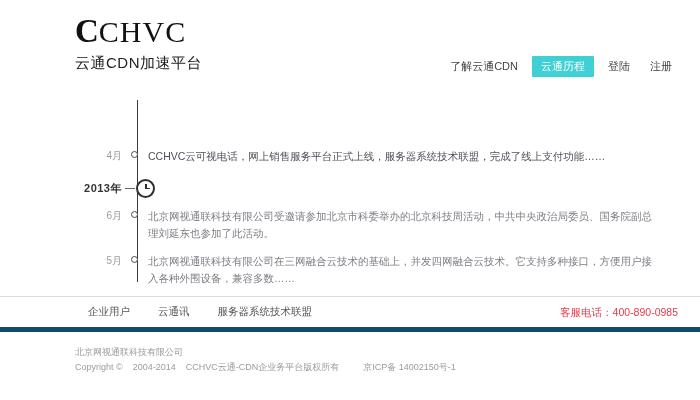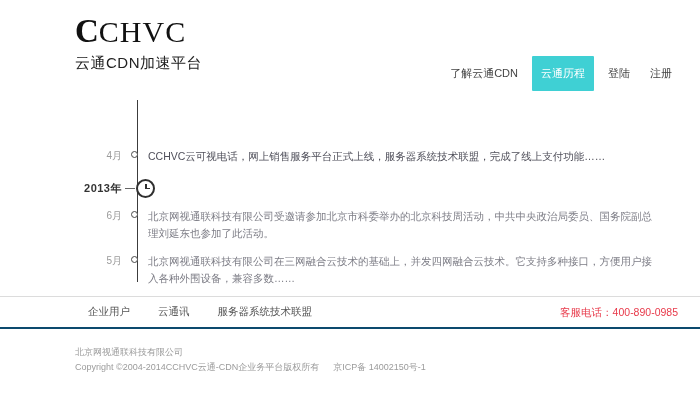--- a/index.html
+++ b/index.html
@@ -65,21 +65,21 @@
   }
   .nav-item {
     padding: 3px 6px;
     white-space: nowrap;
     color: #444;
     text-decoration: none;
   }
   .nav-item.active {
     background: #3fd0d4;
     color: #ffffff;
-    padding: 10px 9px;
+    padding: 3px 9px;
     border-radius: 1px;
     text-align: right;
   }
 
   
   .content {
     position: relative;
     height: 200px;
   }
   .timeline {
@@ -190,21 +190,21 @@
   }
 
   
   .footer-links {
     position: absolute;
     left: 0;
     top: 296px;
     width: 700px;
     height: 30px;
     border-top: 1px solid #dcdcdc;
-    border-bottom: 2px solid #0c4a6e;
+    border-bottom: 5px solid #0c4a6e;
     display: flex;
     align-items: center;
   }
   .flink {
     font-size: 10.5px;
     color: #555;
     margin-left: 28px;
     text-decoration: none;
     white-space: nowrap;
   }
@@ -225,20 +225,21 @@
   .footer-info {
     position: absolute;
     left: 75px;
     top: 345px;
     font-size: 9px;
     color: #9b9b9b;
     line-height: 15px;
   }
   .copyright-line {
     display: flex;
+    gap: 10px;
     white-space: nowrap;
   }
   .icp {
     margin-left: 14px;
   }
 </style>
 </head>
 <body>
 
 <div class="page">

